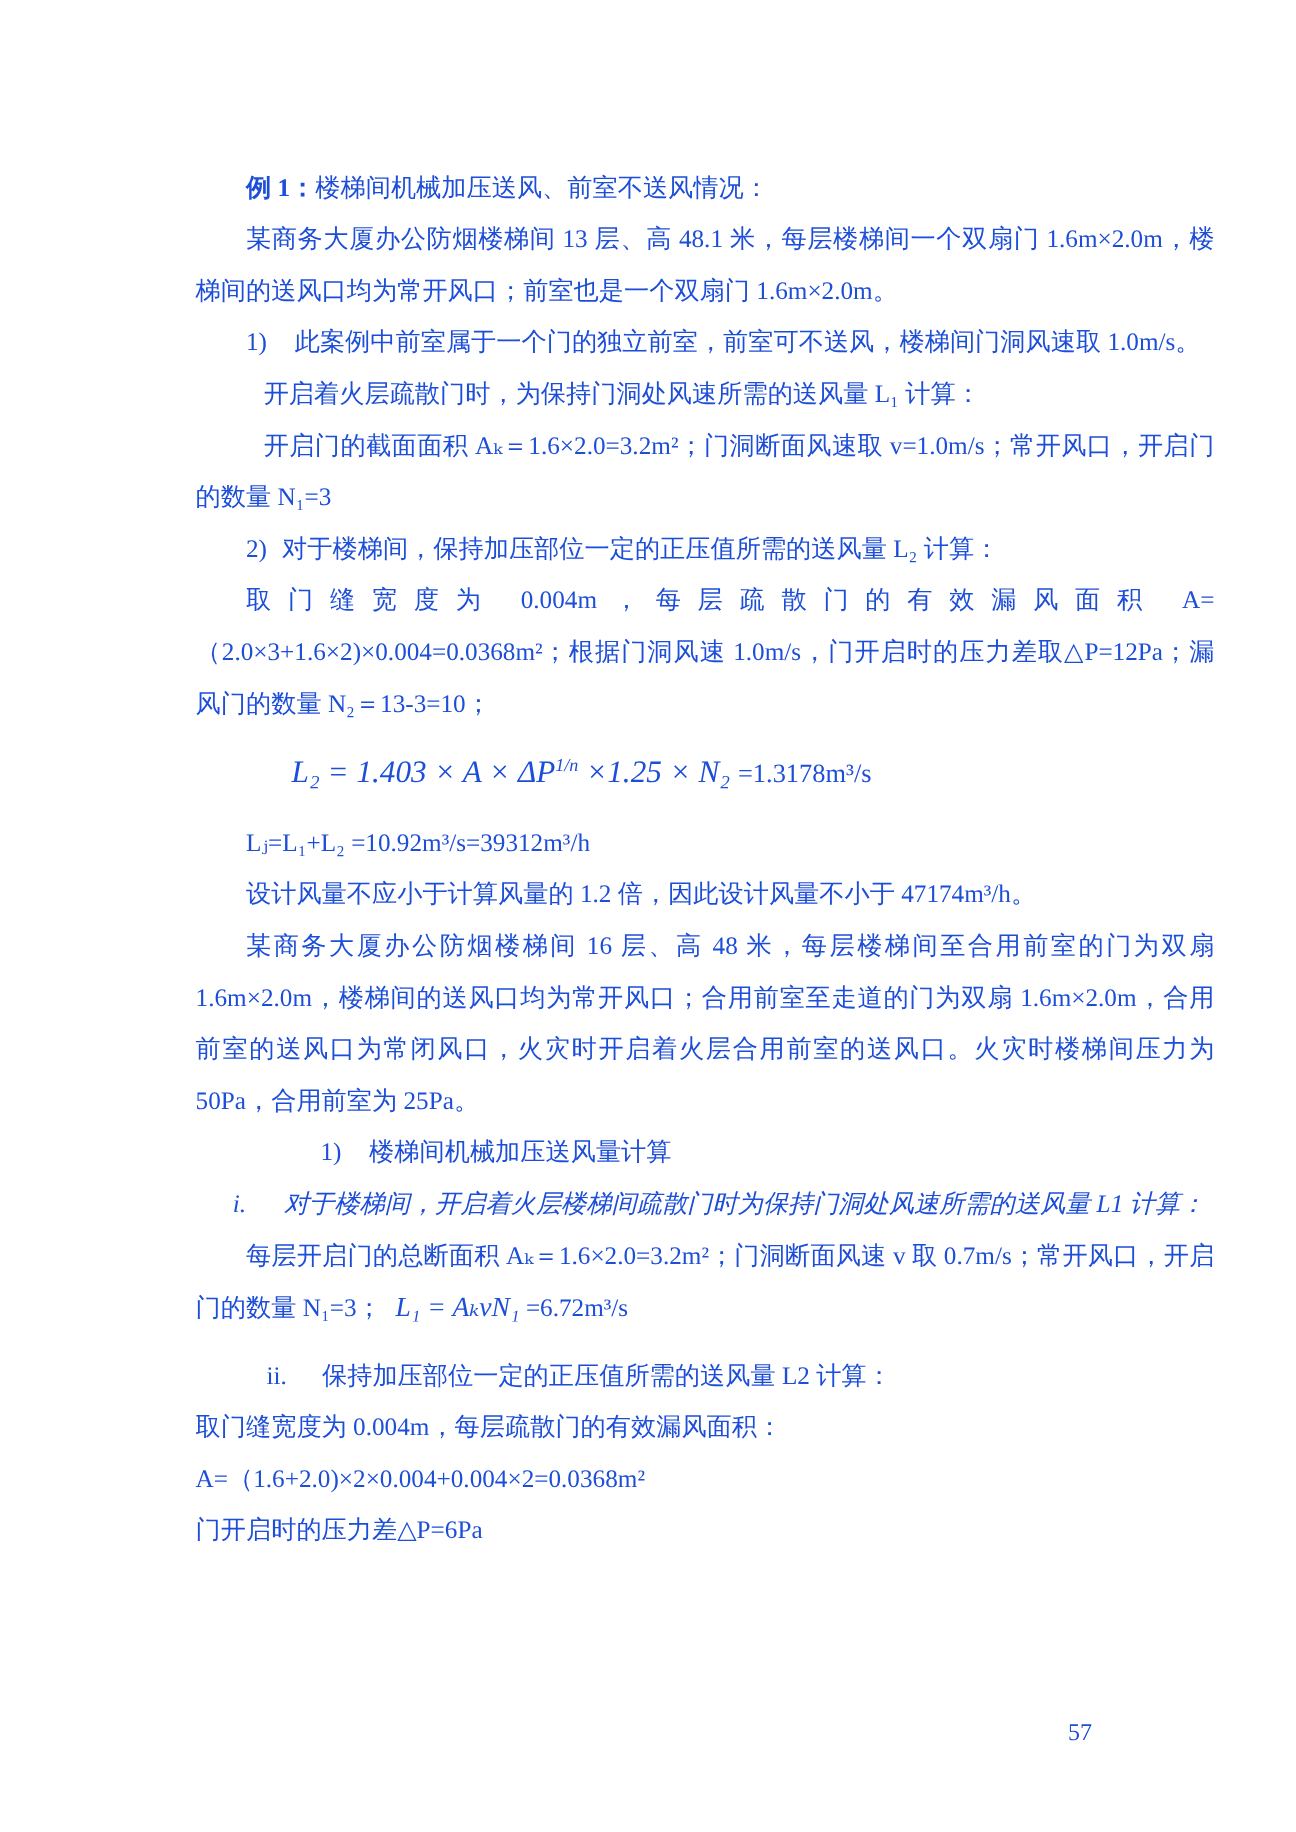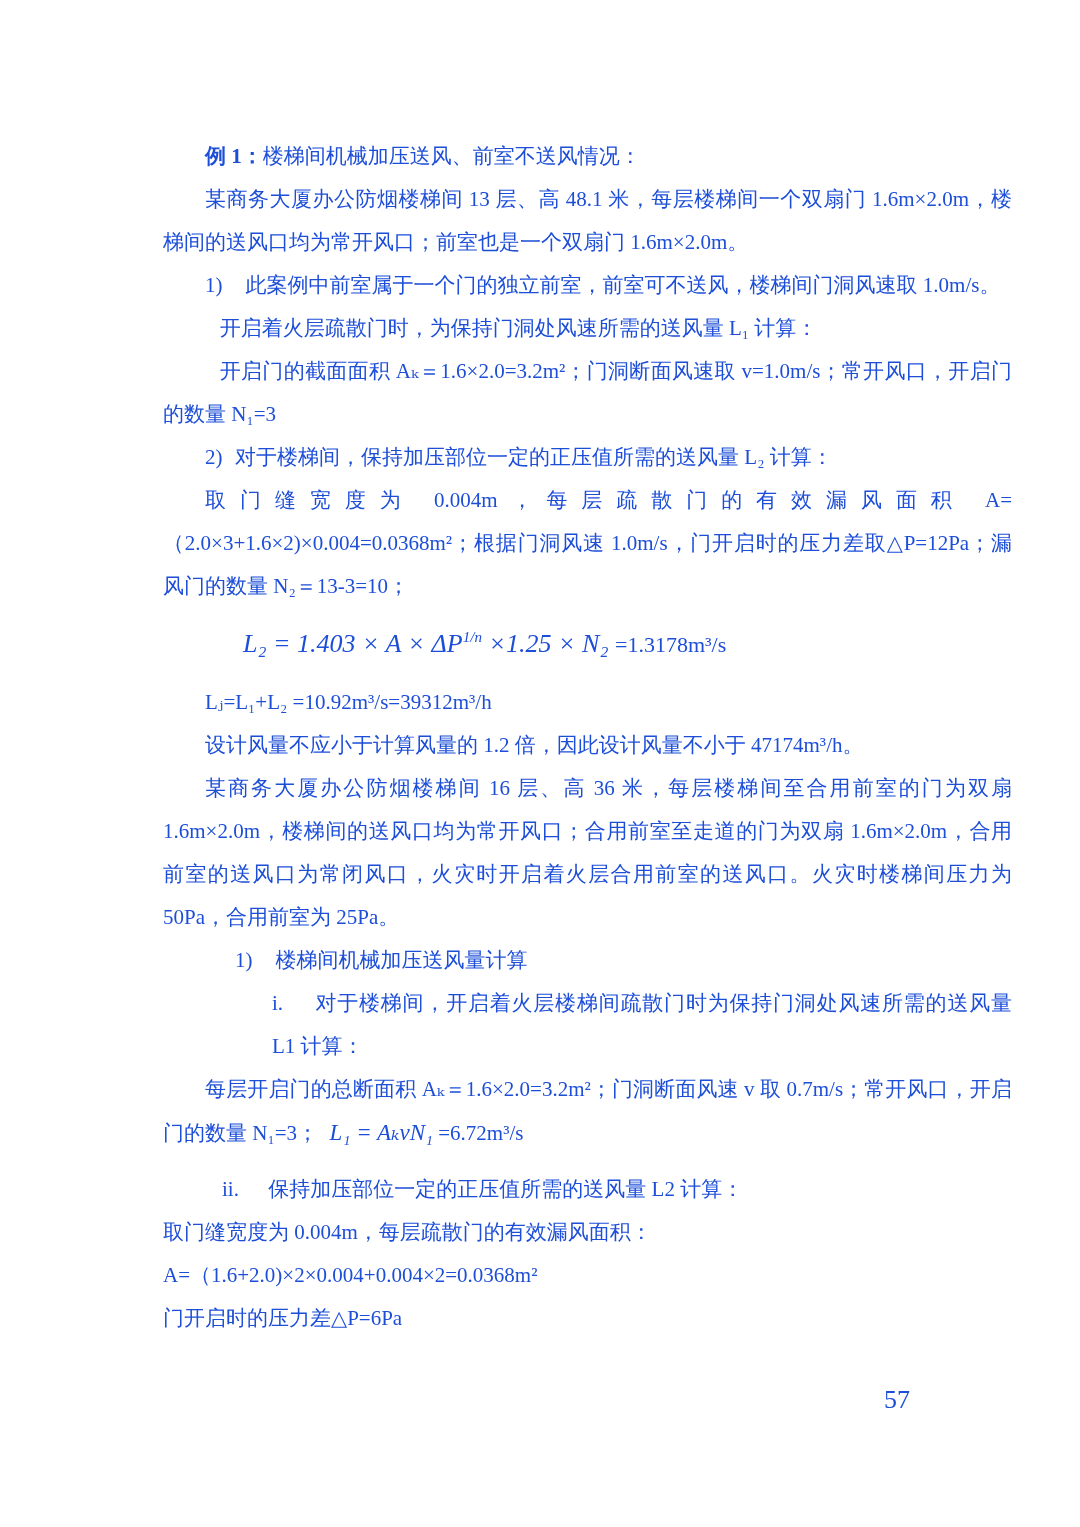--- a/index.html
+++ b/index.html
@@ -28,31 +28,31 @@
     font-size: 26px;
     line-height: 52px;
   }
   .formula-block .result { font-size: 22px; }
   sup.exp {
     font-size: 0.58em;
     font-style: italic;
     vertical-align: super;
     line-height: 0;
   }
-  .sublist-1 { margin-left: 72px; }
-  .sublist-i { margin-left: 109px; text-align: justify; }
+  .sublist-1 { margin-left: 104px; }
+  .sublist-i { margin-left: 31px; text-align: justify; font-style: italic; }
   .sublist-i .marker { margin-right: 1.5em; }
   .sublist-ii { margin-left: 59px; margin-top: 13px; }
   .sublist-ii .marker { margin-right: 1.4em; }
   .inline-math { font-style: italic; margin-left: 0.5em; font-size: 23px; }
   .page-number {
     position: absolute;
-    top: 1388px;
+    top: 1432px;
     right: 170px;
-    font-size: 26px;
+    font-size: 20px;
     line-height: 24px;
   }
 </style>
 </head>
 <body>
 
 <div class="page">
 
   <p class="indent2"><span class="bold">例 1：</span><span>楼梯间机械加压送风、前室不送风情况：</span></p>
 
@@ -70,21 +70,21 @@
   <p class="indent2 justify">取门缝宽度为 0.004m，每层疏散门的有效漏风面积 A=（2.0×3+1.6×2)×0.004=0.0368m²；根据门洞风速 1.0m/s，门开启时的压力差取△P=12Pa；漏风门的数量 N₂＝13-3=10；</p>
 
   <p class="formula-block" style="margin-left:80px;"><span class="math">L₂ = 1.403 × A × ΔP</span><sup class="exp">1/n</sup><span class="math"> ×1.25 × N₂</span> <span class="result">=1.3178m³/s</span></p>
 
 
   <p class="indent2">Lⱼ=L₁+L₂ =10.92m³/s=39312m³/h</p>
 
   <p class="indent2 justify">设计风量不应小于计算风量的 1.2 倍，因此设计风量不小于 47174m³/h。</p>
 
 
-  <p class="indent2 justify">某商务大厦办公防烟楼梯间 16 层、高 36 米，每层楼梯间至合用前室的门为双扇 1.6m×2.0m，楼梯间的送风口均为常开风口；合用前室至走道的门为双扇 1.6m×2.0m，合用前室的送风口为常闭风口，火灾时开启着火层合用前室的送风口。火灾时楼梯间压力为 50Pa，合用前室为 25Pa。</p>
+  <p class="indent2 justify">某商务大厦办公防烟楼梯间 16 层、高 48 米，每层楼梯间至合用前室的门为双扇 1.6m×2.0m，楼梯间的送风口均为常开风口；合用前室至走道的门为双扇 1.6m×2.0m，合用前室的送风口为常闭风口，火灾时开启着火层合用前室的送风口。火灾时楼梯间压力为 50Pa，合用前室为 25Pa。</p>
 
   <p class="sublist-1"><span class="marker">1)</span><span>楼梯间机械加压送风量计算</span></p>
 
   <p class="sublist-i"><span class="marker">i.</span><span>对于楼梯间，开启着火层楼梯间疏散门时为保持门洞处风速所需的送风量 L1 计算：</span></p>
 
   <p class="indent2 justify"><span>每层开启门的总断面积 Aₖ＝1.6×2.0=3.2m²；门洞断面风速 v 取 0.7m/s；常开风口，开启门的数量 N₁=3；</span><span class="inline-math">L₁ = AₖvN₁</span> <span class="result">=6.72m³/s</span></p>
 
   <p class="sublist-ii"><span class="marker">ii.</span><span>保持加压部位一定的正压值所需的送风量 L2 计算：</span></p>
 
   <p>取门缝宽度为 0.004m，每层疏散门的有效漏风面积：</p>

